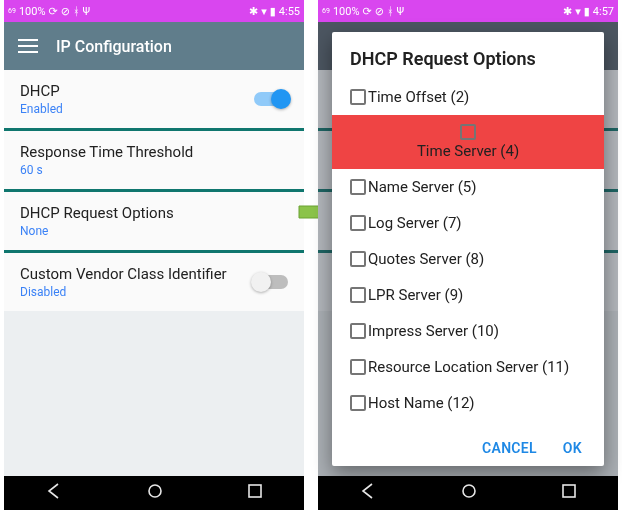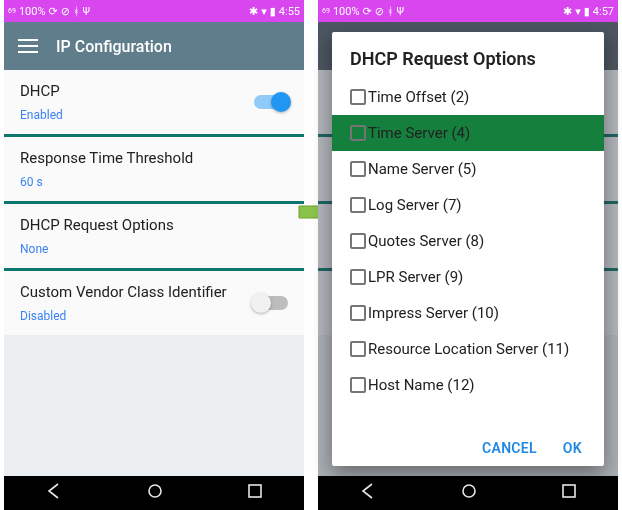--- a/index.html
+++ b/index.html
@@ -16,21 +16,21 @@
   .sig { font-size: 7px; line-height:7px; }
 
   
   .header { height: 48px; background: #607D8B; color: #fff; display: flex; align-items: center; padding: 0 14px; gap: 18px; }
   .hamburger svg { display:block; }
   .header-title { font-size: 16px; font-weight: 500; }
 
   .content { background: #eceff1; height: 406px; overflow: hidden; }
   .row { background: #fafafa; border-top: 3px solid #0f766e; padding: 12px 16px; display: flex; align-items: center; justify-content: space-between; }
   .row:first-child { border-top: none; }
-  .row-text { display:flex; flex-direction:column; gap:8px;}
+  .row-text { display:flex; flex-direction:column; gap:2px;}
   .row-title { font-size: 15px; color: #212121; }
   .row-sub { font-size: 12px; color: #3b82f6; }
   .content .spacer { background:#eceff1; height:200px; }
 
   
   .toggle { width: 34px; height: 14px; border-radius: 10px; position: relative; }
   .toggle .knob { width: 20px; height: 20px; border-radius: 50%; position: absolute; top: -3px; box-shadow: 0 1px 3px rgba(0,0,0,.3); }
   .toggle.on { background: #90caf9; }
   .toggle.on .knob { background: #2196f3; right: -3px; }
   .toggle.off { background: #bdbdbd; }
@@ -45,21 +45,21 @@
   .scrim-bg .header { background:#55606a; }
   .scrim-bg .content { background:#e5e8ea; }
   .scrim-bg .row { background:#f2f3f4; }
   .scrim-bg .row-title, .scrim-bg .row-sub { color:#777; }
   .scrim { position:absolute; top:22px; left:0; right:0; bottom:34px; background:rgba(60,70,80,.35); }
 
   .dialog { position:absolute; top:32px; left:14px; right:14px; bottom:44px; background:#fff; border-radius:2px; box-shadow: 0 8px 20px rgba(0,0,0,.4); display:flex; flex-direction:column; }
   .dialog-title { font-size: 18px; font-weight:600; color:#212121; padding: 16px 18px 10px; }
   .dialog-list { flex:1; overflow:hidden; }
   .opt { display:flex; align-items:center; gap:2px; padding: 9px 18px; }
-  .opt.sel { background:#15803d; }
+  .opt.sel { background:#ef4444;flex-direction:column; }
   .cbx { width:16px; height:16px; border:2px solid #757575; border-radius:2px; flex-shrink:0; }
   .opt-label { font-size:15px; color:#212121; line-height:1.2; }
   .dialog-actions { display:flex; justify-content:flex-end; gap:26px; padding: 8px 22px 10px; }
   .dlg-btn { color:#1e88e5; font-weight:600; font-size:14px; letter-spacing:.3px; cursor:pointer; }
 
   
   .arrow { position:absolute; left:297px; top:194px; width:42px; height:36px; }
   .arrow svg { display:block; }
 </style>
 </head>

